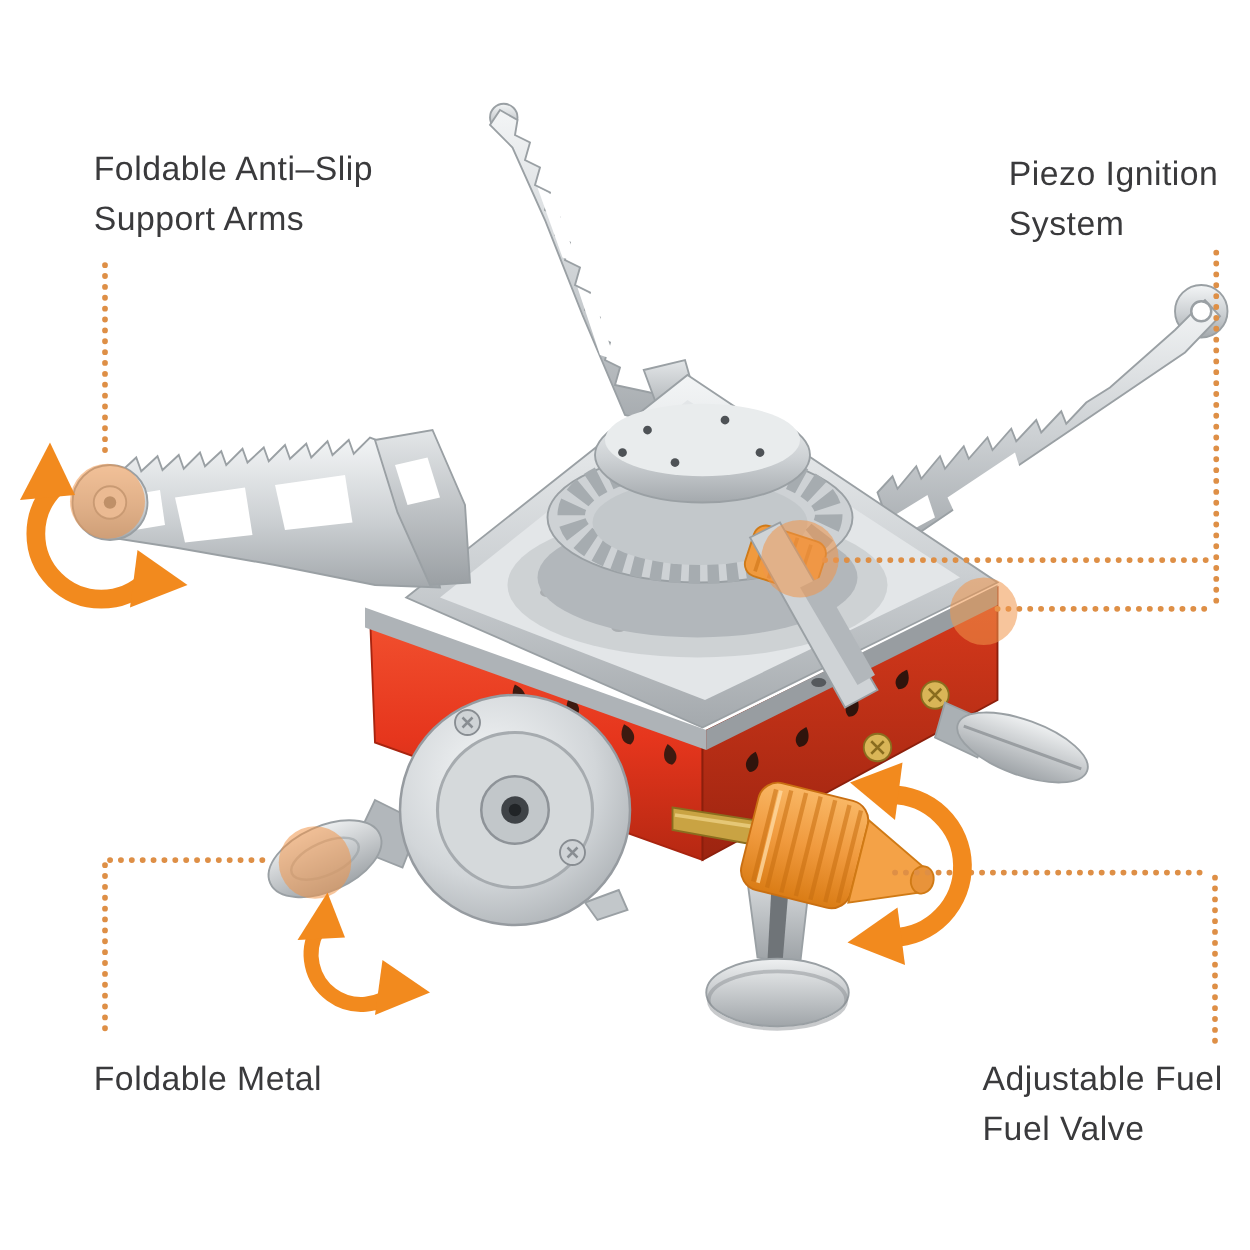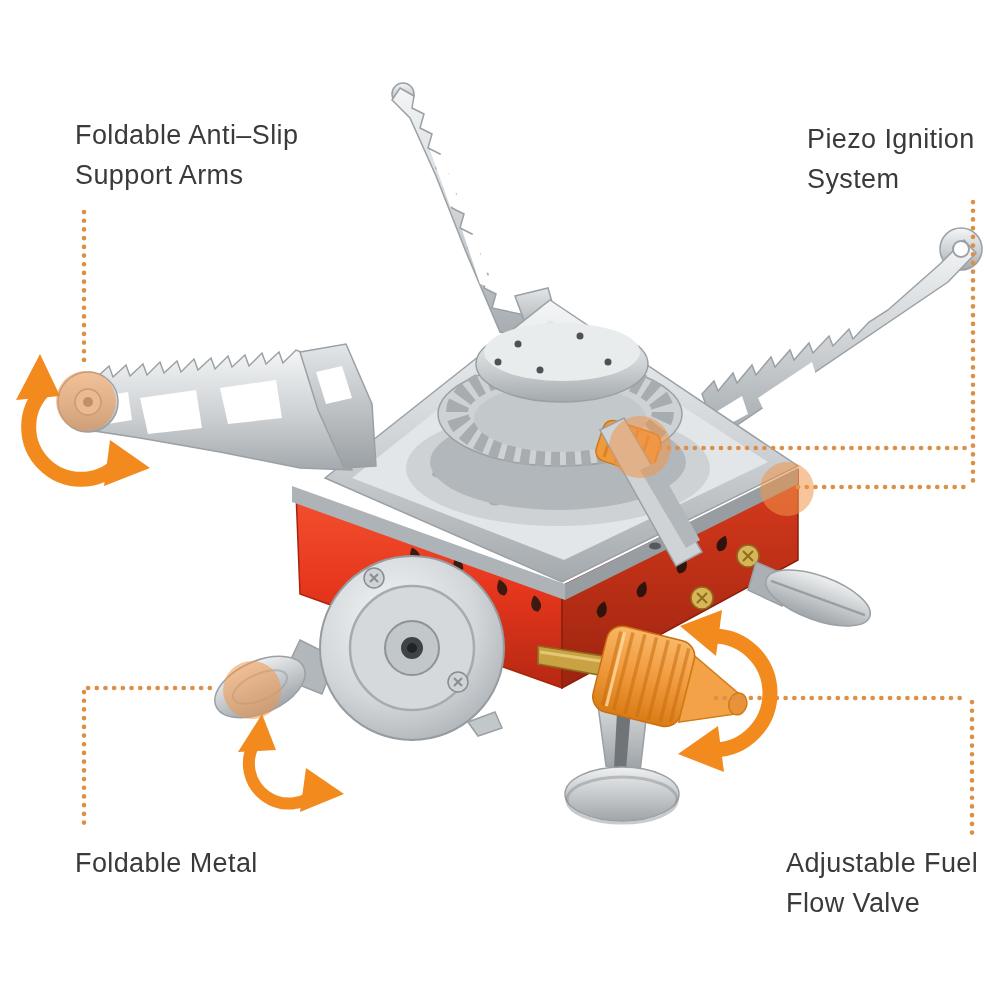--- a/index.html
+++ b/index.html
@@ -272,16 +272,16 @@
     <span>Foldable Anti–Slip</span>
     <span>Support Arms</span>
   </div>
 
   <div class="callout" style="left:75px;top:843px;">
     <span>Foldable Metal</span>
   </div>
 
   <div class="callout" style="left:786px;top:843px;">
     <span>Adjustable Fuel</span>
-    <span>Flow Valve</span>
+    <span>Fuel Valve</span>
   </div>
 
 </div>
 
 </body></html>

